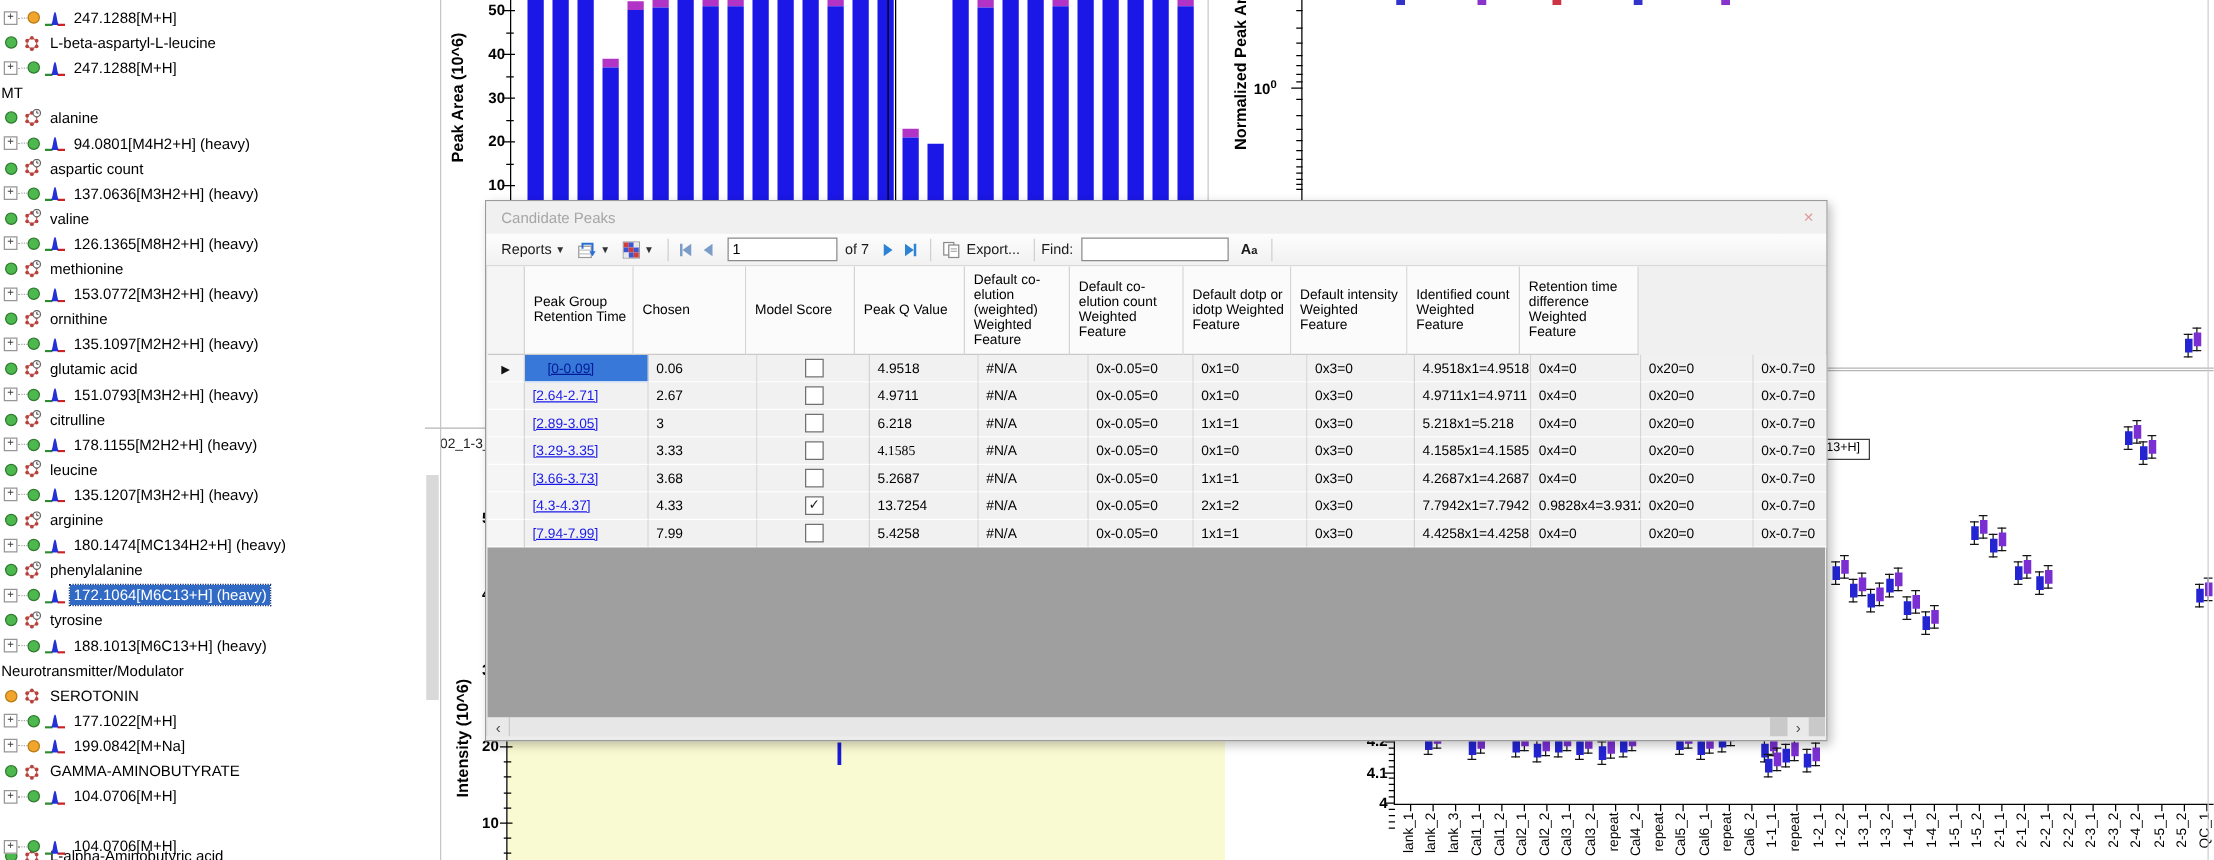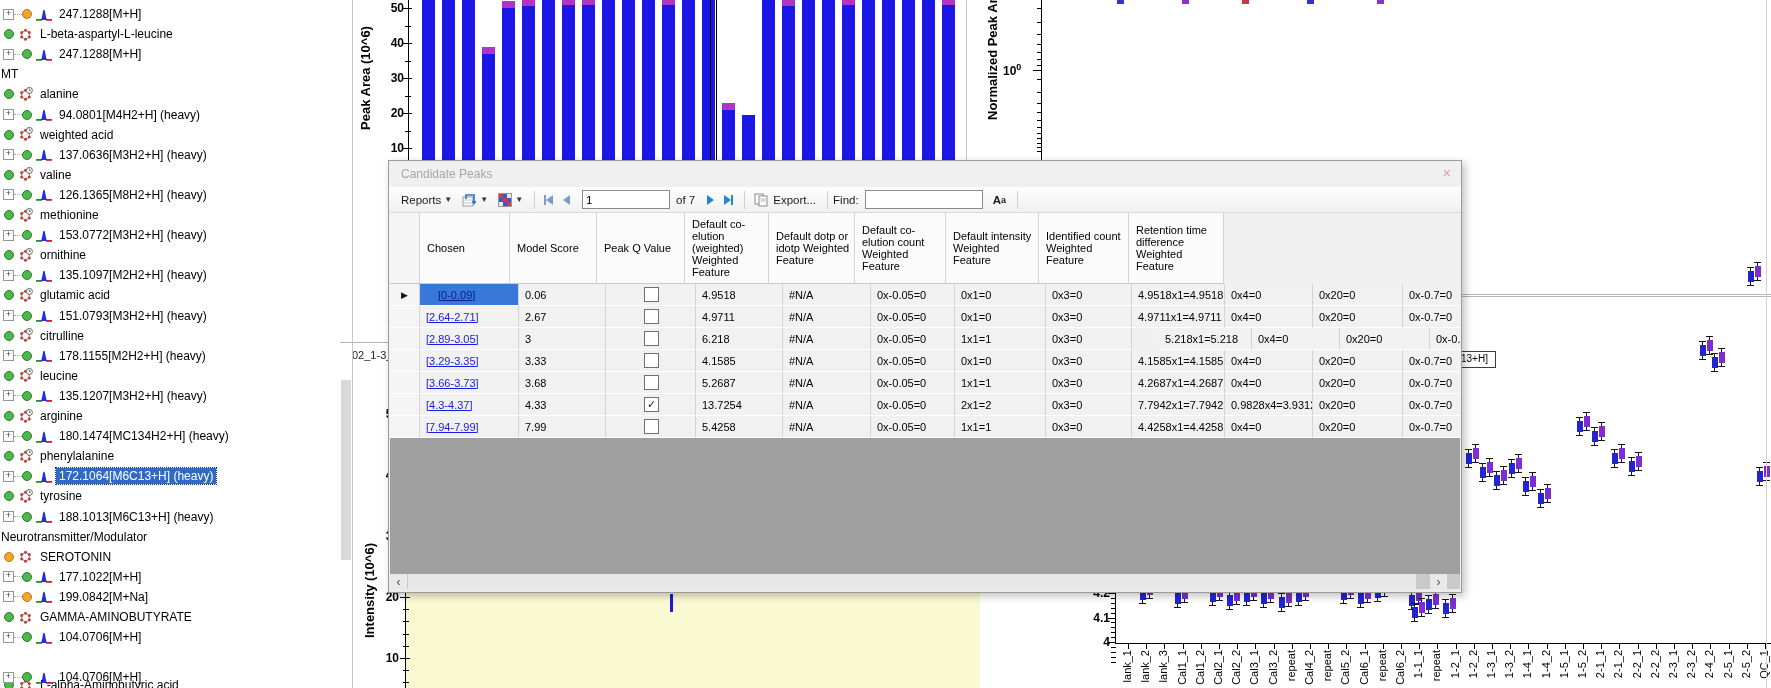--- a/index.html
+++ b/index.html
@@ -178,21 +178,21 @@
           <circle cx="11.3" cy="5.5" r="1.5" fill="#b9413c"></circle>
           <circle cx="11.3" cy="10" r="1.5" fill="#b9413c"></circle>
           <circle cx="7.5" cy="12.3" r="1.5" fill="#b9413c"></circle>
           <circle cx="3.7" cy="10" r="1.5" fill="#b9413c"></circle>
           <circle cx="3.7" cy="5.5" r="1.5" fill="#b9413c"></circle>
           <circle cx="11.4" cy="3.4" r="3" fill="#fff" stroke="#666"></circle>
           <line x1="11.4" y1="3.4" x2="11.4" y2="1.6" stroke="#666"></line>
           <line x1="11.4" y1="3.4" x2="12.8" y2="3.4" stroke="#666"></line>
         </svg>
       </span>
-      <span class="tlabel">weighted acid</span>
+      <span class="tlabel">aspartic count</span>
     </div>
     <div class="trow" style="top: 144.7px;">
       <span class="plus">+</span>
       <span class="tdots"></span>
       <span class="dot green"></span>
       <span class="ticon">
         <svg width="16" height="13" viewBox="0 0 16 13">
           <rect x="0" y="11" width="6" height="1.8" fill="#2e8b2e"></rect>
           <rect x="10" y="11" width="6" height="1.8" fill="#cc2222"></rect>
           <path d="M4.6 12 C6.4 11 6.6 1.5 8 1.5 C9.4 1.5 9.6 11 11.4 12 Z" fill="#2431d6"></path>
@@ -1237,26 +1237,27 @@
     <input class="find-input" value="" style="">
     <span class="tb-btn" style="font-weight:bold;">
       <span>A</span>
         <sup style="font-size:9px;">a</sup>
     </span>
     <span class="tb-sep"></span>
   </div>
   <div id="grid">
       <div class="grow ghead">
         <div class="gcell ind" style="width: 30px; height: 71px;"></div>
+        <div class="gcell" style="width: 87px; height: 71px;">Peak Group Retention Time</div>
         <div class="gcell" style="width: 90px; height: 71px;">Chosen</div>
         <div class="gcell" style="width: 87px; height: 71px;">Model Score</div>
         <div class="gcell" style="width: 88px; height: 71px;">Peak Q Value</div>
         <div class="gcell" style="width: 84px; height: 71px;">Default co-elution (weighted) Weighted Feature</div>
+        <div class="gcell" style="width: 91px; height: 71px;">Default co-elution count Weighted Feature</div>
         <div class="gcell" style="width: 86px; height: 71px;">Default dotp or idotp Weighted Feature</div>
-        <div class="gcell" style="width: 91px; height: 71px;">Default co-elution count Weighted Feature</div>
         <div class="gcell" style="width: 93px; height: 71px;">Default intensity Weighted Feature</div>
         <div class="gcell" style="width: 90px; height: 71px;">Identified count Weighted Feature</div>
         <div class="gcell" style="width: 95px; height: 71px;">Retention time difference Weighted Feature</div>
       </div>
       <div class="grow gbody">
         <div class="gcell ind" style="width: 30px;">▶</div>
         <div class="gcell sel" style="width: 99px;">
           <span class="glink">[0-0.09]</span>
         </div>
         <div class="gcell" style="width: 87px;">0.06</div>
@@ -1299,35 +1300,35 @@
         </div>
         <div class="gcell" style="width: 87px;">3</div>
         <div class="gcell" style="width: 90px;">
           <span class="cb"></span>
         </div>
         <div class="gcell" style="width: 87px;">6.218</div>
         <div class="gcell" style="width: 88px;">#N/A</div>
         <div class="gcell" style="width: 84px;">0x-0.05=0</div>
         <div class="gcell" style="width: 91px;">1x1=1</div>
         <div class="gcell" style="width: 86px;">0x3=0</div>
-        <div class="gcell" style="width: 93px; margin-left: 27px;">5.218x1=5.218</div>
+        <div class="gcell" style="width: 93px;">5.218x1=5.218</div>
         <div class="gcell" style="width: 88px;">0x4=0</div>
         <div class="gcell" style="width: 90px;">0x20=0</div>
         <div class="gcell" style="width: 95px;">0x-0.7=0</div>
       </div>
       <div class="grow gbody">
         <div class="gcell ind" style="width: 30px;"></div>
         <div class="gcell" style="width: 99px;">
           <span class="glink">[3.29-3.35]</span>
         </div>
         <div class="gcell" style="width: 87px;">3.33</div>
         <div class="gcell" style="width: 90px;">
           <span class="cb"></span>
         </div>
-        <div class="gcell" style="width: 87px;">4.1585</div>
+        <div class="gcell" style="width: 87px; font-family: Liberation Serif, serif;">4.1585</div>
         <div class="gcell" style="width: 88px;">#N/A</div>
         <div class="gcell" style="width: 84px;">0x-0.05=0</div>
         <div class="gcell" style="width: 91px;">0x1=0</div>
         <div class="gcell" style="width: 86px;">0x3=0</div>
         <div class="gcell" style="width: 93px;">4.1585x1=4.1585</div>
         <div class="gcell" style="width: 88px;">0x4=0</div>
         <div class="gcell" style="width: 90px;">0x20=0</div>
         <div class="gcell" style="width: 95px;">0x-0.7=0</div>
       </div>
       <div class="grow gbody">

